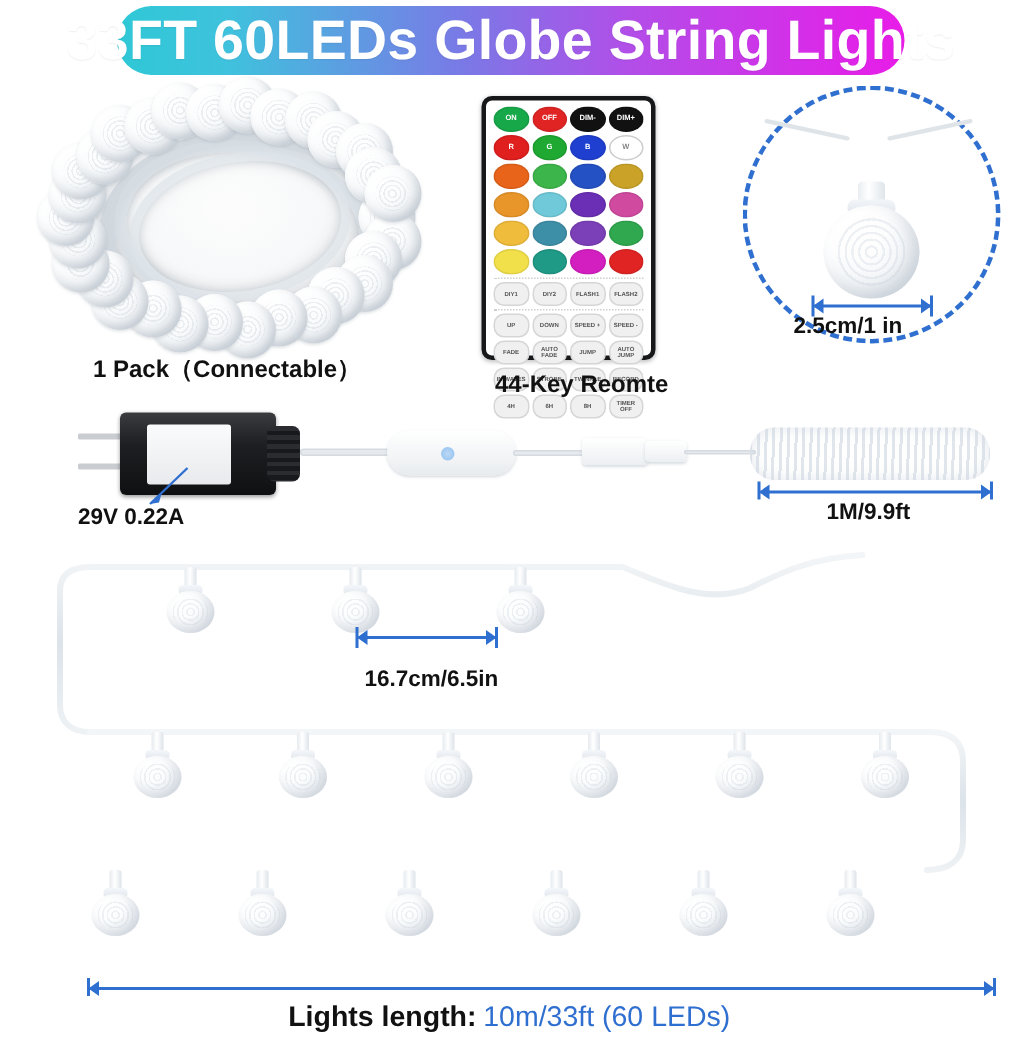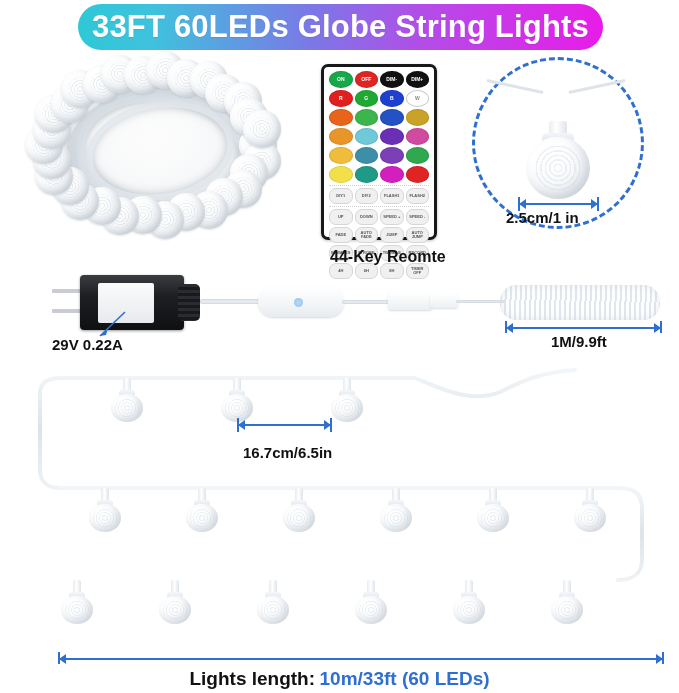--- a/index.html
+++ b/index.html
@@ -11,21 +11,21 @@
   .stage{position:absolute;left:0;top:0;width:679px;height:693px;}
 
   
   .title-banner{
     position:absolute;left:78px;top:4px;width:525px;height:46px;
     border-radius:26px;
     background:linear-gradient(90deg,#2ec8d6 0%,#3fc2dd 14%,#7a79e6 44%,#b44ce8 66%,#e81ce8 100%);
     display:flex;align-items:center;justify-content:center;
   }
   .title-banner span{
-    color:#ffffff;font-size:31px;font-weight:bold;letter-spacing:.2px;
+    color:#ffffff;font-size:37px;font-weight:bold;letter-spacing:.2px;
     white-space:nowrap;text-shadow:0 1px 1px rgba(0,0,0,.07);
   }
 
   
   .caption{position:absolute;font-size:16px;color:#111;font-weight:bold;white-space:nowrap;}
   .measure{position:absolute;font-size:15px;color:#111;font-weight:bold;white-space:nowrap;}
 
   
   .coil{position:absolute;left:4px;top:56px;width:300px;height:178px;}
   .coil .ring{
@@ -65,21 +65,21 @@
   .rbtn{
     height:15px;border-radius:50%;display:flex;align-items:center;justify-content:center;
     font-size:5px;font-weight:bold;color:#fff;line-height:1;text-align:center;
     border:1px solid rgba(0,0,0,.08);
   }
   .rbtn.fn{background:#f0f0f0;color:#555;border:1px solid #d6d6d6;font-size:4px;border-radius:7px;height:14px;}
   .rbtn.wht{background:#fff;color:#888;border:1px solid #ccc;}
   .rsec{margin-top:2px;padding-top:2px;border-top:1px dotted #cfcfcf;}
 
   
-  .detail{position:absolute;left:472px;top:57px;width:172px;height:172px;}
+  .detail{position:absolute;left:495px;top:57px;width:172px;height:172px;}
   .detail .dashring{
     position:absolute;left:0;top:0;width:100%;height:100%;
     border:3px dashed #2f6fd0;border-radius:50%;box-sizing:border-box;
   }
   .bigbulb{position:absolute;left:50px;top:56px;width:72px;height:86px;}
   .bigbulb .globe{
     position:absolute;left:4px;top:24px;width:64px;height:62px;border-radius:50%;
     background:radial-gradient(circle at 36% 28%,#ffffff 0%,#fdfdfe 30%,#f1f4f7 62%,#e3e8ed 86%,#d8dee5 100%);
     box-shadow:inset -5px -5px 10px rgba(160,172,185,.4),inset 5px 5px 8px rgba(255,255,255,.95);
   }
@@ -206,20 +206,21 @@
         <div class="cbulb" style="left: 120.129px; top: 0.383467px;"></div>
         <div class="cbulb" style="left: 142.498px; top: -4.58914px;"></div>
         <div class="cbulb" style="left: 163.138px; top: 3.42604px;"></div>
         <div class="cbulb" style="left: 186px; top: 5.04809px;"></div>
         <div class="cbulb" style="left: 200.59px; top: 17.9799px;"></div>
         <div class="cbulb" style="left: 219.992px; top: 25.9161px;"></div>
         <div class="cbulb" style="left: 226.009px; top: 41.5284px;"></div>
         <div class="cbulb" style="left: 238.596px; top: 54.4066px;"></div>
       </div>
   </div>
+  <div class="caption" style="left:62px;top:236px;">1 Pack（Connectable）</div>
 
   <div class="remote">
     <div class="rgrid" id="remote-power">
         <div class="rbtn" style="background: rgb(23, 168, 74);">ON</div>
         <div class="rbtn" style="background: rgb(224, 36, 36);">OFF</div>
         <div class="rbtn" style="background: rgb(17, 17, 17);">DIM-</div>
         <div class="rbtn" style="background: rgb(17, 17, 17);">DIM+</div>
       </div>
     <div class="rgrid" id="remote-colors" style="margin-top:2px;">
         <div class="rbtn" style="background: rgb(224, 31, 31);">R</div>
@@ -412,16 +413,16 @@
   <div class="tick" style="left:237px;top:418px;height:14px;"></div>
   <div class="tick" style="left:330px;top:418px;height:14px;"></div>
   <div class="dim" style="left:239px;top:424px;width:91px;"></div>
   <div class="measure" style="left:243px;top:444px;">16.7cm/6.5in</div>
 
   <div class="tick" style="left:58px;top:652px;height:12px;"></div>
   <div class="tick" style="left:662px;top:652px;height:12px;"></div>
   <div class="dim" style="left:60px;top:658px;width:602px;"></div>
   <div style="position:absolute;left:0;top:668px;width:679px;text-align:center;white-space:nowrap;">
     <span style="font-size:19px;font-weight:bold;color:#111;">Lights length:</span>
-    <span style="font-size:19px;font-weight:bold;color:#2f6fd0;">10m/33ft (60 LEDs)</span>
+    <span style="font-size:19px;font-weight:normal;color:#2f6fd0;">10m/33ft (60 LEDs)</span>
   </div>
 
 </div>
 
 </body></html>

